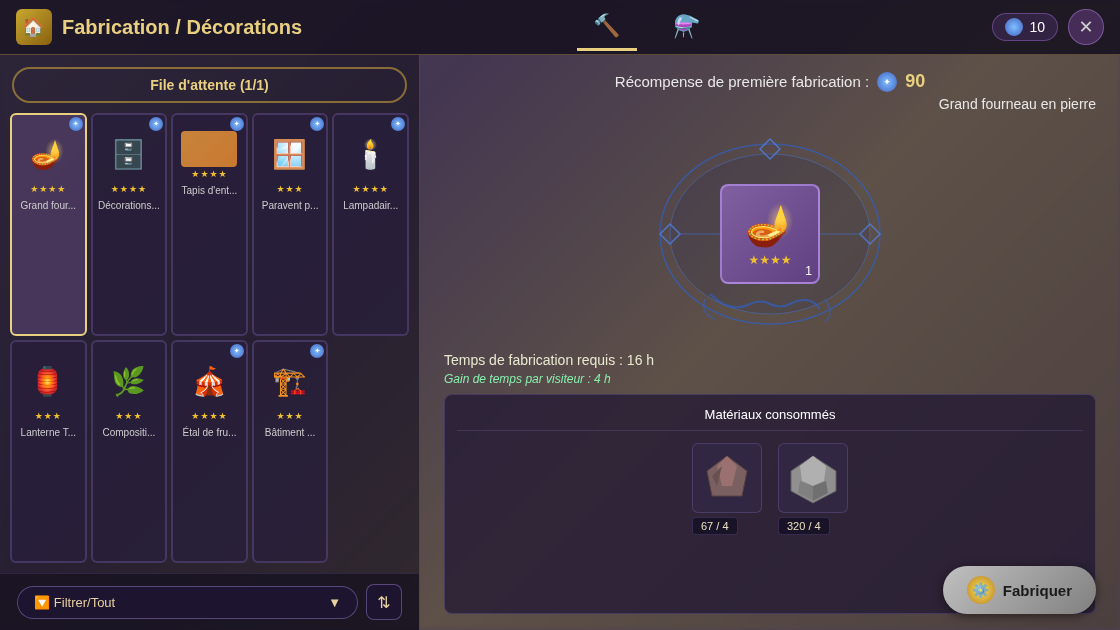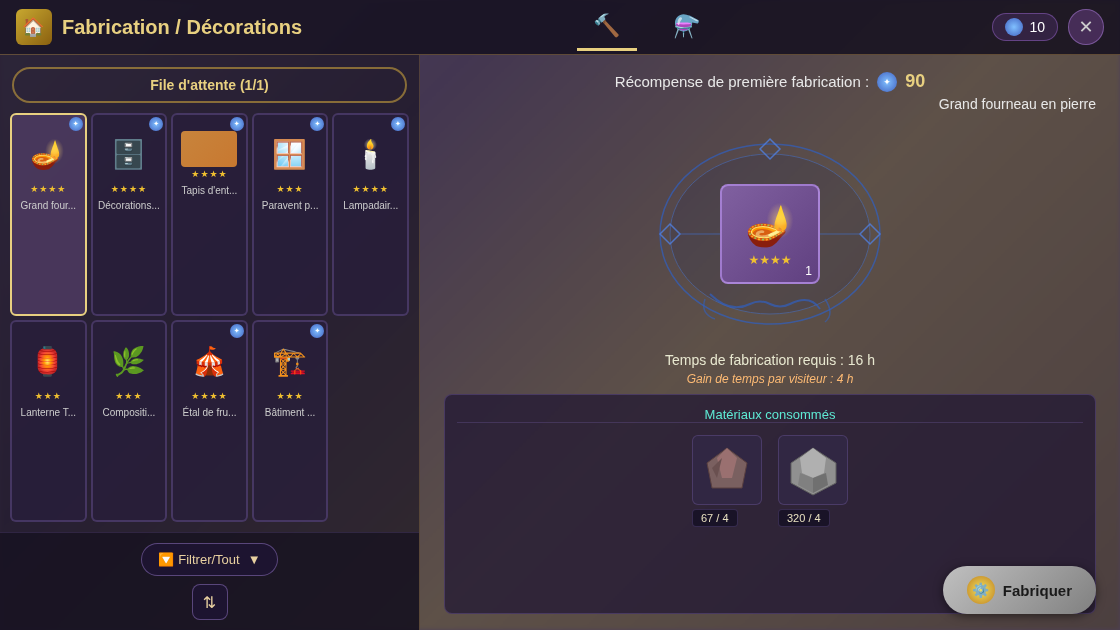--- a/index.html
+++ b/index.html
@@ -246,24 +246,23 @@
       margin-top: 6px;
       line-height: 1.2;
       word-break: break-word;
     }
 
     
     .filter-row {
       display: flex;
       align-items: center;
       gap: 8px;
-      padding: 10px 24px;
+      padding: 10px 17px;
       background: rgba(20, 15, 30, 0.7);
       border-top: 1px solid rgba(100,80,140,0.3);
-      flex-direction: column;
     }
 
     .filter-select {
       flex: 1;
       background: rgba(30, 20, 50, 0.9);
       border: 1px solid rgba(150,120,200,0.5);
       border-radius: 20px;
       color: #e8d0a0;
       padding: 8px 16px;
       font-size: 13px;
@@ -389,51 +388,50 @@
     .featured-count {
       position: absolute;
       bottom: 4px;
       right: 6px;
       color: #fff;
       font-size: 12px;
     }
 
     
     .timing-section {
-      text-align: center;
       margin: 8px 0;
     }
 
     .timing-main {
       color: #e8e8d0;
       font-size: 14px;
       margin-bottom: 4px;
     }
 
     .timing-sub {
-      color: #fdba74;
+      color: #86efac;
       font-size: 12px;
       font-style: italic;
     }
 
     
     .materials-section {
       background: rgba(30, 20, 50, 0.7);
       border: 1px solid rgba(100,80,140,0.5);
       border-radius: 8px;
       padding: 12px;
       flex: 1;
     }
 
     .materials-header {
       text-align: center;
-      color: #5eead4;
+      color: #ffffff;
       font-size: 13px;
       margin-bottom: 12px;
-      padding-bottom: 0;
+      padding-bottom: 8px;
       border-bottom: 1px solid rgba(100,80,140,0.4);
     }
 
     .materials-row {
       display: flex;
       gap: 16px;
       justify-content: center;
     }
 
     .material-item {

